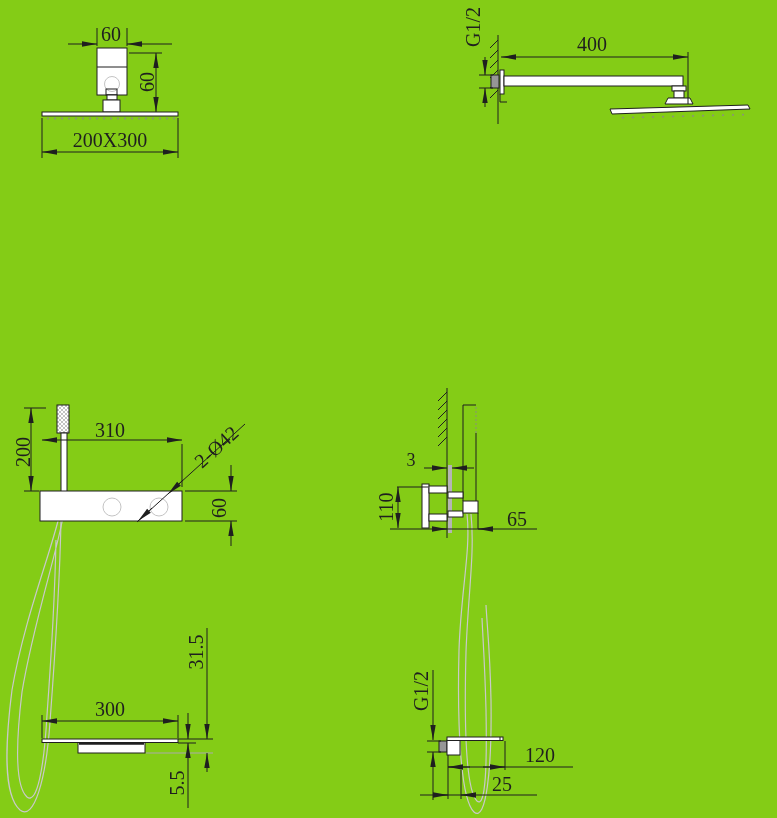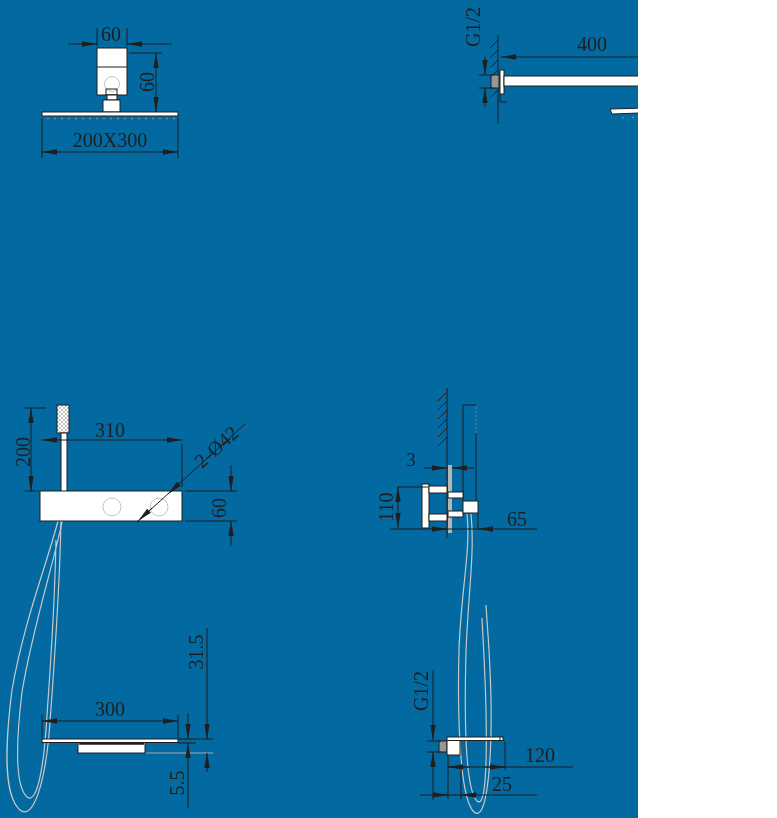--- a/index.html
+++ b/index.html
@@ -1,16 +1,16 @@
 <!DOCTYPE html>
 <html><head>
 <meta charset="utf-8">
 <style>
   html,body{margin:0;padding:0;background:#ffffff;}
-  .canvas{position:relative;width:638px;height:818px;background:#0369a1;overflow:hidden;}
+  .canvas{position:relative;width:777px;height:818px;background:#84cc16;overflow:hidden;}
   svg{display:block;}
   .ink{stroke:#1f1f1f;stroke-width:1;fill:none;}
   .ink-thick{stroke:#1f1f1f;stroke-width:2.4;fill:none;}
   .white-fill{stroke:#1f1f1f;stroke-width:1;fill:#ffffff;}
   .gray-fill{stroke:#1f1f1f;stroke-width:1;fill:#969696;}
   .light{stroke:#c9c9c9;stroke-width:1.2;fill:none;}
   .light-thin{stroke:#c4c4c4;stroke-width:1;fill:none;}
   .gray-bar{fill:#b5b5b5;stroke:none;}
   .dot{fill:#8a8a8a;stroke:none;}
   .dim{font-family:"Liberation Serif",serif;font-size:20px;fill:#1f1f1f;}

